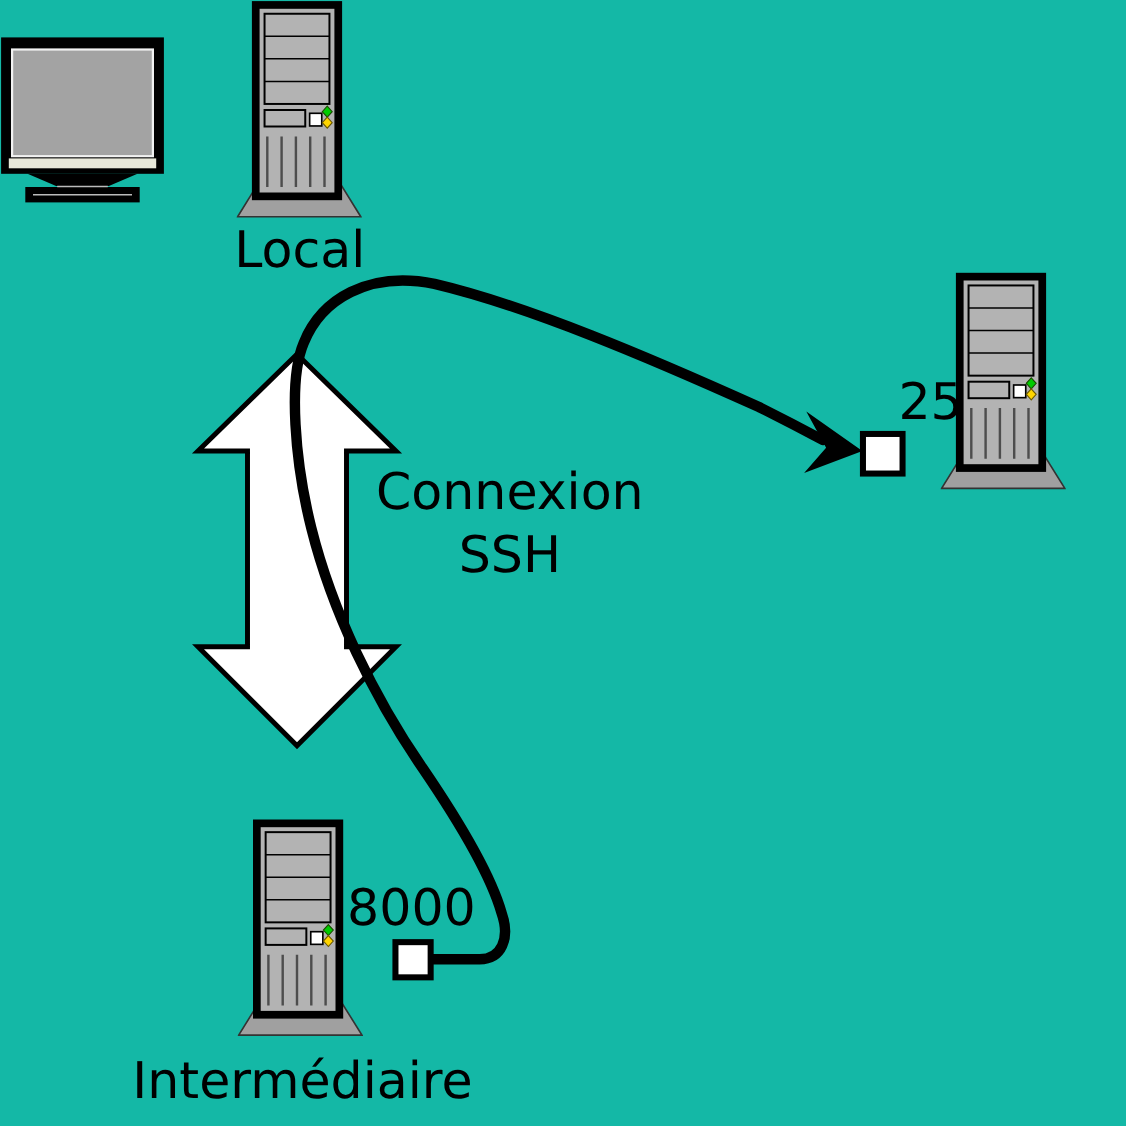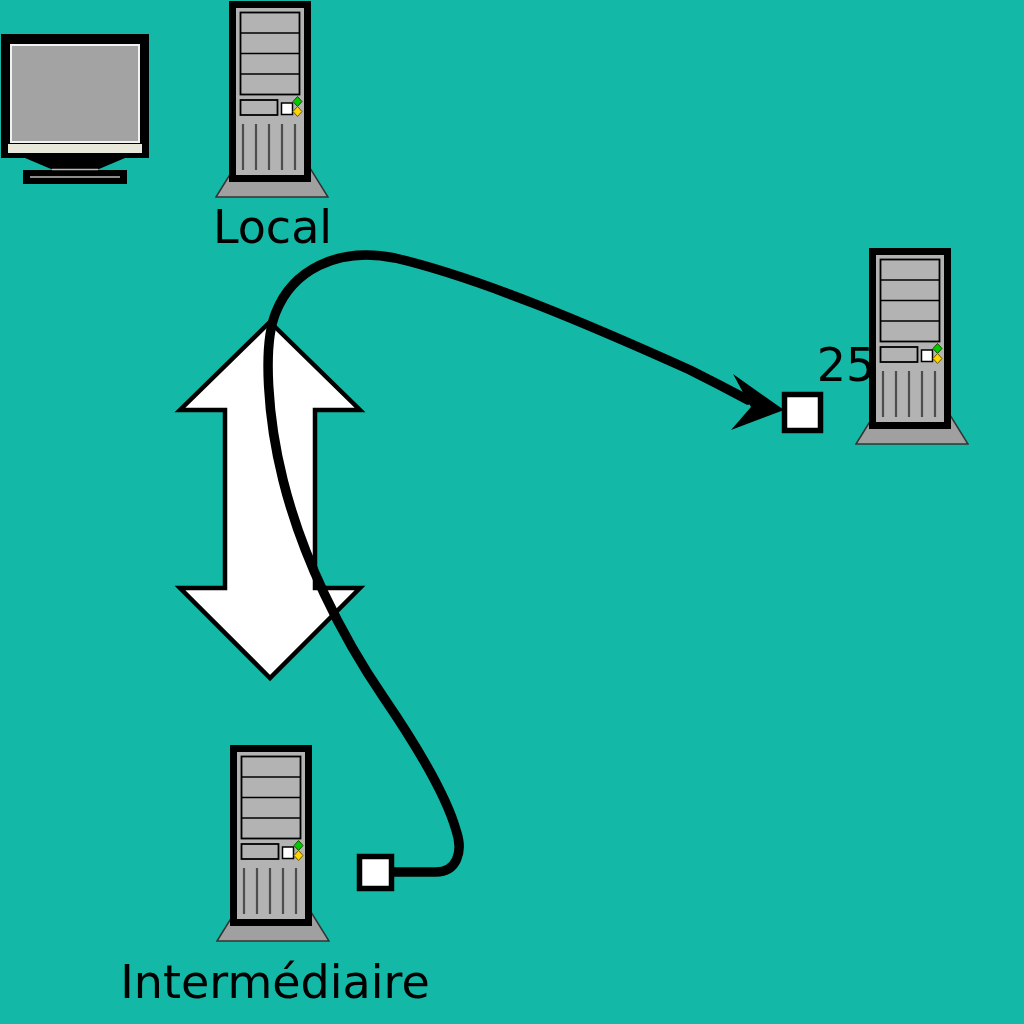--- a/index.html
+++ b/index.html
@@ -81,14 +81,19 @@
          C 712 381 733 392 748 400" fill="none" stroke="#000000" stroke-width="9.5" stroke-linecap="round"></path>
     <polygon points="784,410 733,374 751,407 731,430" fill="#000000"></polygon>
 
     <rect x="784.5" y="394.5" width="36" height="36" fill="#ffffff" stroke="#000000" stroke-width="5.5"></rect>
     <rect x="359.5" y="856.5" width="32" height="32" fill="#ffffff" stroke="#000000" stroke-width="5.5"></rect>
   </svg>
 
   <div class="lbl" style="left:272.5px;top:201px;">Local</div>
   <div class="lbl" style="left:275px;top:944px;margin-top:12px;">Intermédiaire</div>
   <div class="lbl" style="left:800px;top:339px;margin-left:46px;">25</div>
+  <div class="lbl" style="left:374px;top:799px;">8000</div>
+  <div class="lbl conn" style="left:463.5px;top:419px;">
+    <div>Connexion</div>
+    <div>SSH</div>
+  </div>
 
 </div>
 
 </body></html>

